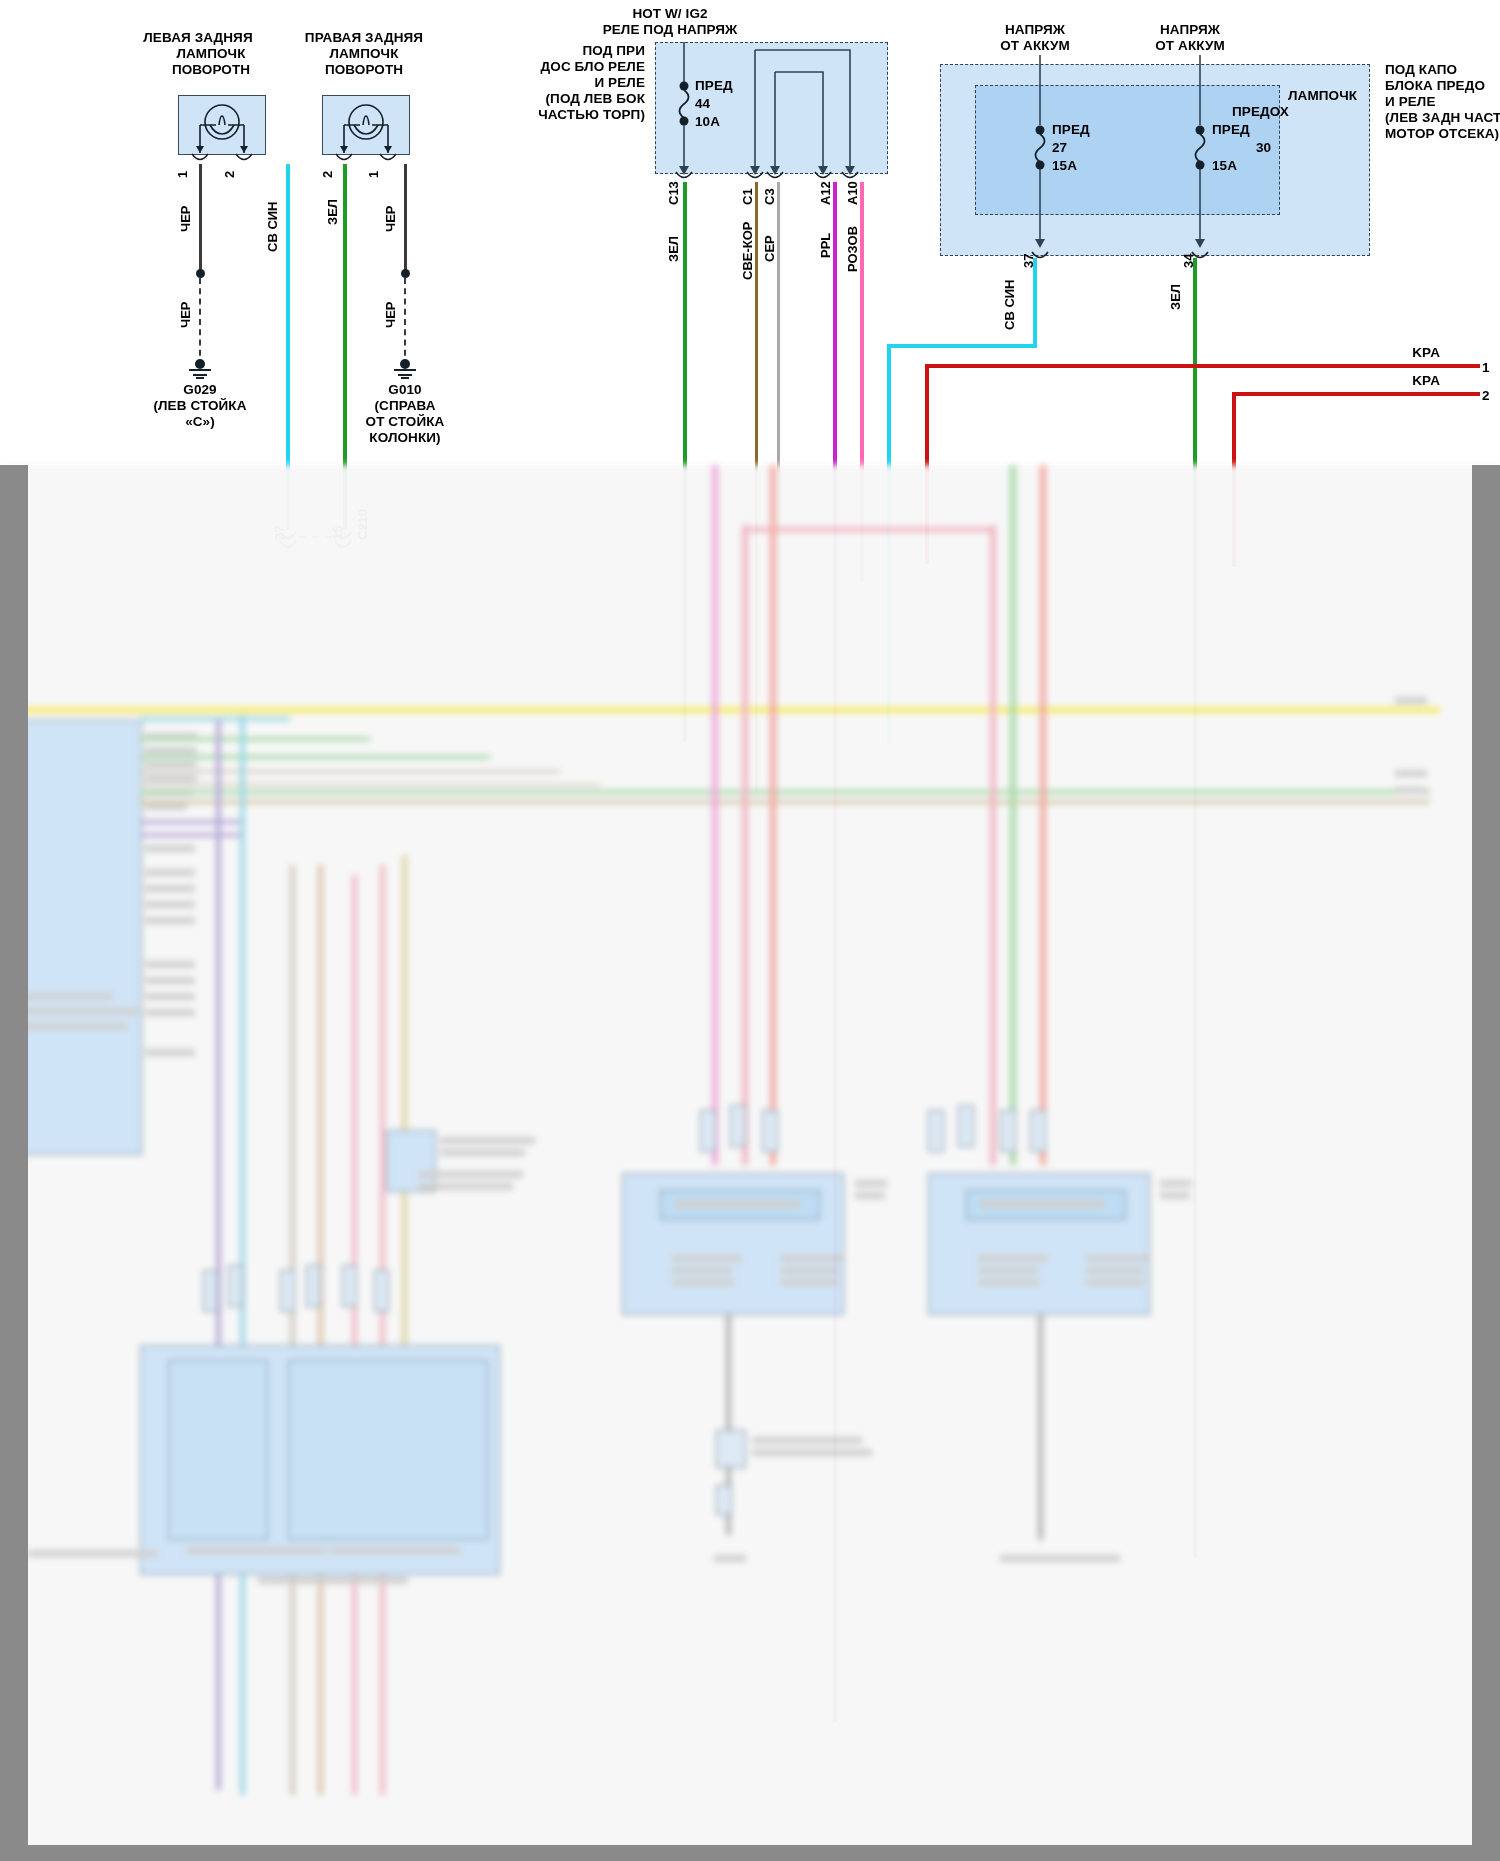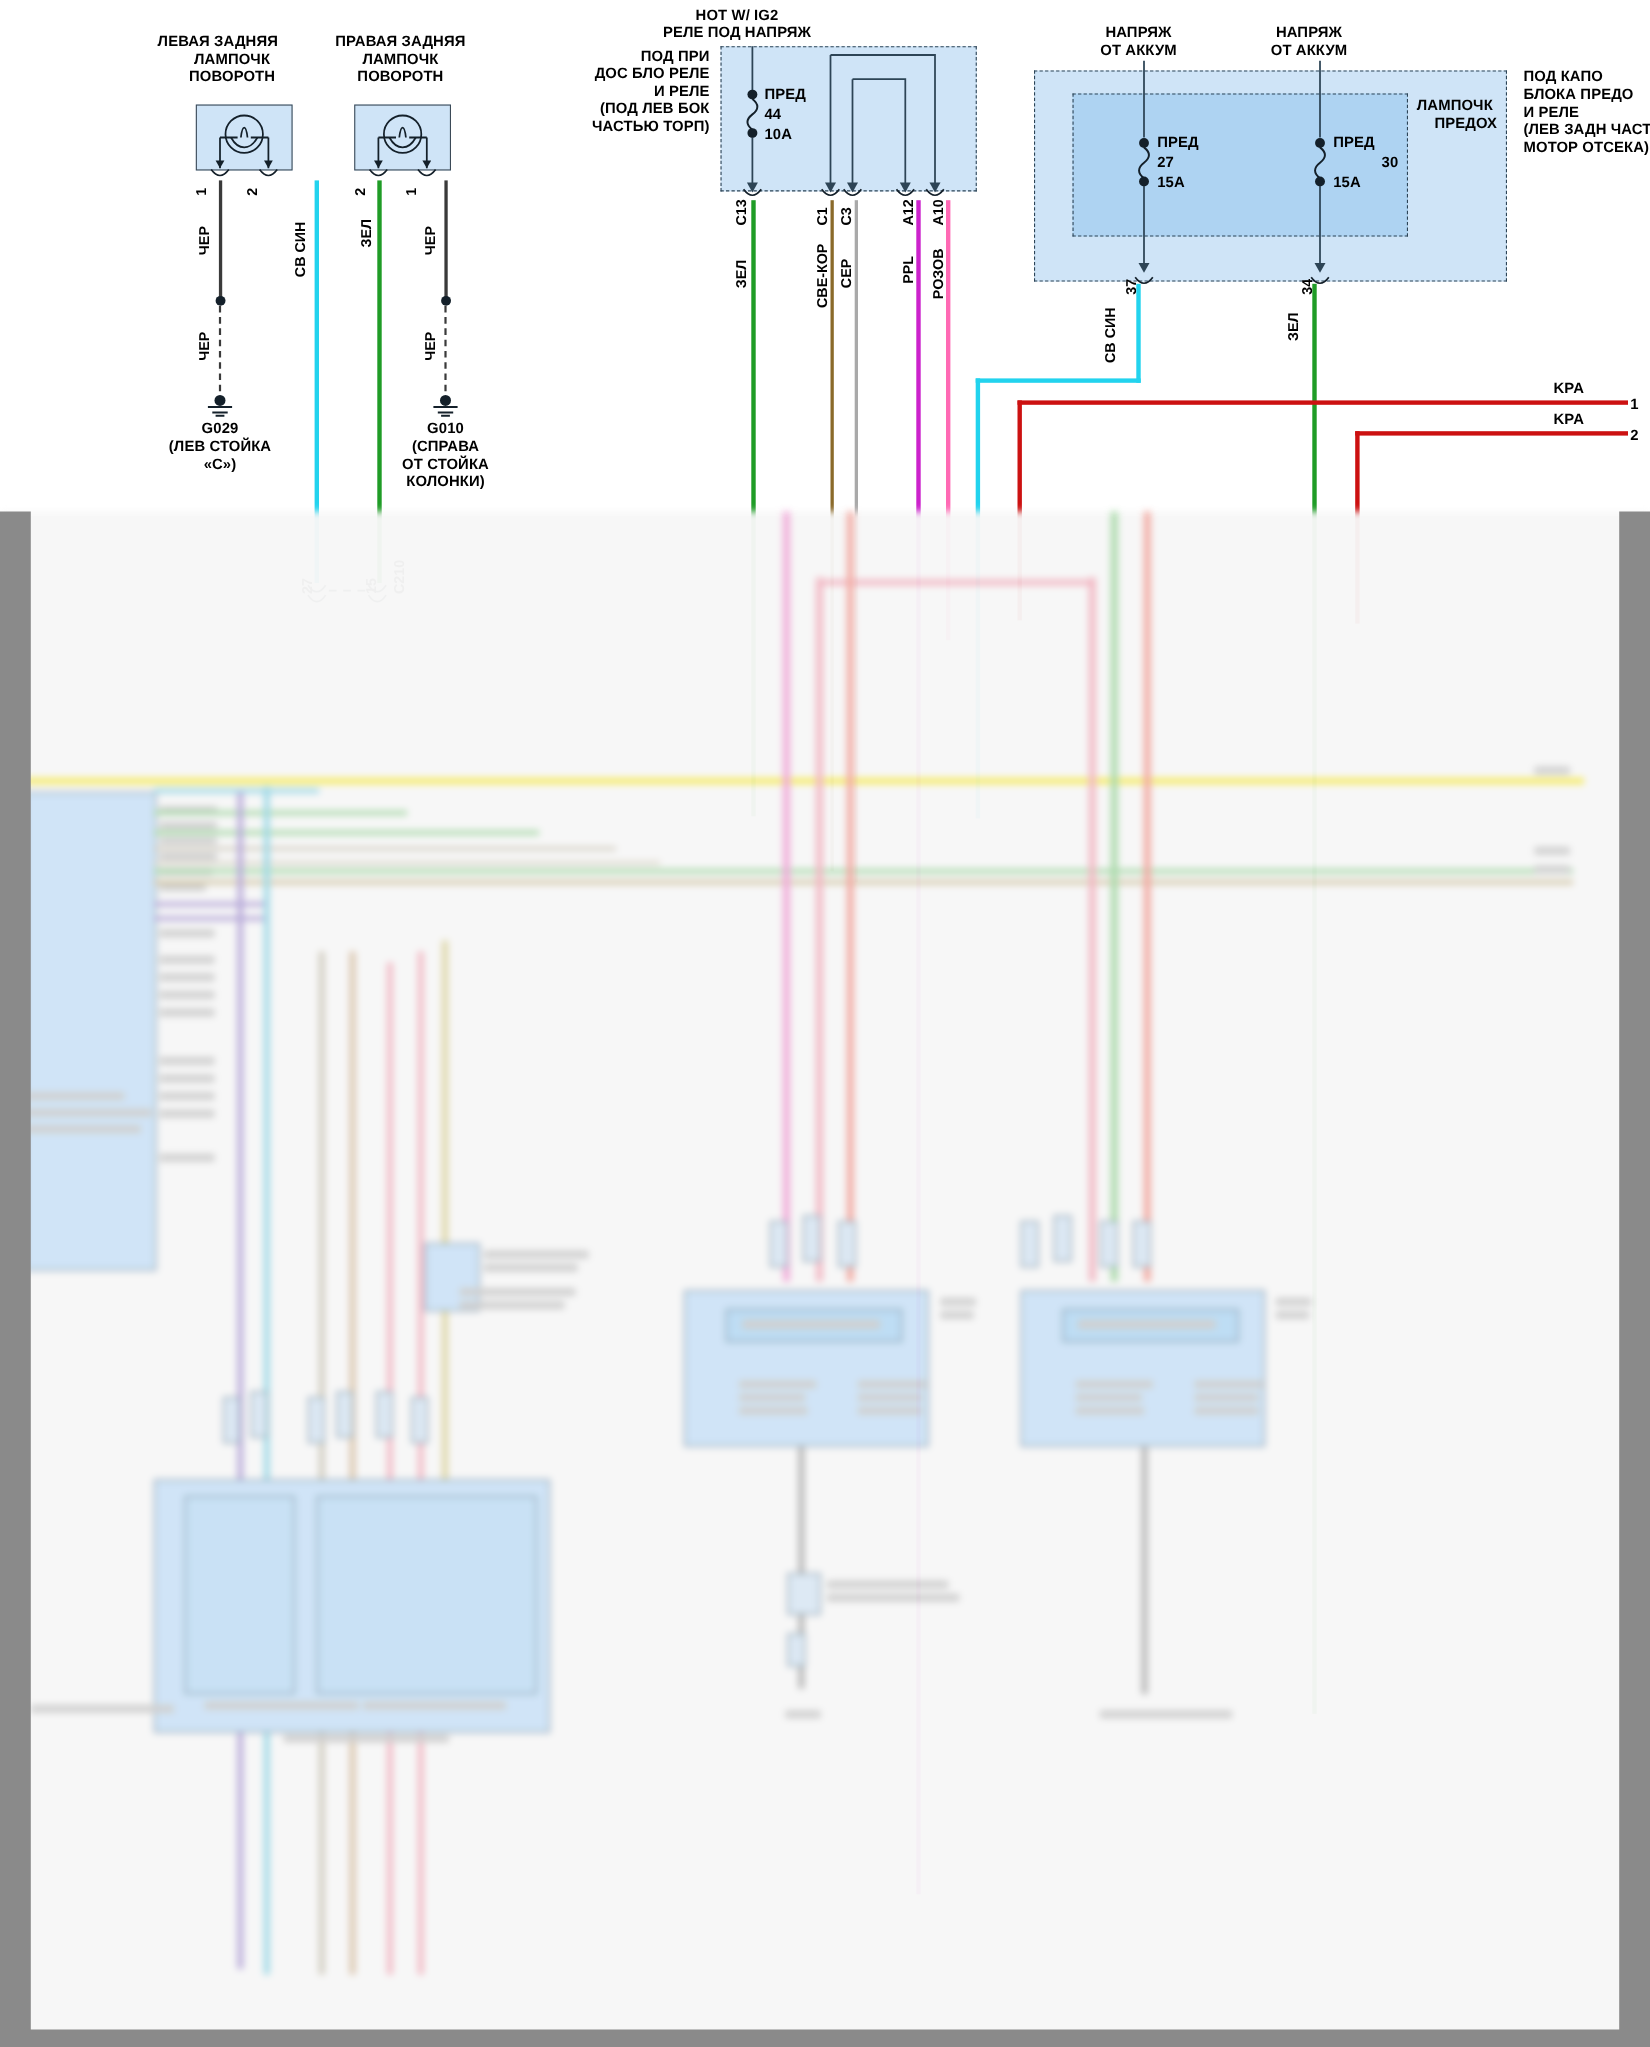--- a/index.html
+++ b/index.html
@@ -252,21 +252,21 @@
   <div class="wire" style="left:860px; top:182px; width:4px; height:400px; background:#ff69b4;"></div>
 
   <div class="lbl ctr" style="left:955px; top:22px; width:160px;">НАПРЯЖ</div>
   <div class="lbl ctr" style="left:955px; top:38px; width:160px;">ОТ АККУМ</div>
   <div class="lbl ctr" style="left:1110px; top:22px; width:160px;">НАПРЯЖ</div>
   <div class="lbl ctr" style="left:1110px; top:38px; width:160px;">ОТ АККУМ</div>
 
   <div class="box-dash" style="left:940px; top:64px; width:430px; height:192px;"></div>
   <div class="box-dash2" style="left:975px; top:85px; width:305px; height:130px;"></div>
   <div class="lbl lt" style="left:1288px; top:88px; width:110px;">ЛАМПОЧК</div>
-  <div class="lbl lt" style="left:1304px; top:104px; width:110px;">ПРЕДОХ</div>
+  <div class="lbl lt" style="left:1232px; top:104px; width:110px;">ПРЕДОХ</div>
 
   <div class="lbl lt" style="left:1385px; top:62px; width:130px;">ПОД КАПО</div>
   <div class="lbl lt" style="left:1385px; top:78px; width:130px;">БЛОКА ПРЕДО</div>
   <div class="lbl lt" style="left:1385px; top:94px; width:130px;">И РЕЛЕ</div>
   <div class="lbl lt" style="left:1385px; top:110px; width:140px;">(ЛЕВ ЗАДН ЧАСТЬ</div>
   <div class="lbl lt" style="left:1385px; top:126px; width:140px;">МОТОР ОТСЕКА)</div>
 
   <svg style="position:absolute; left:1020px; top:55px;" width="40" height="205" viewBox="0 0 40 205">
     <path d="M20 0 L20 70" stroke="#2d4456" stroke-width="1.6" fill="none"></path>
     <circle cx="20" cy="75" r="4.5" fill="#14202a"></circle>

